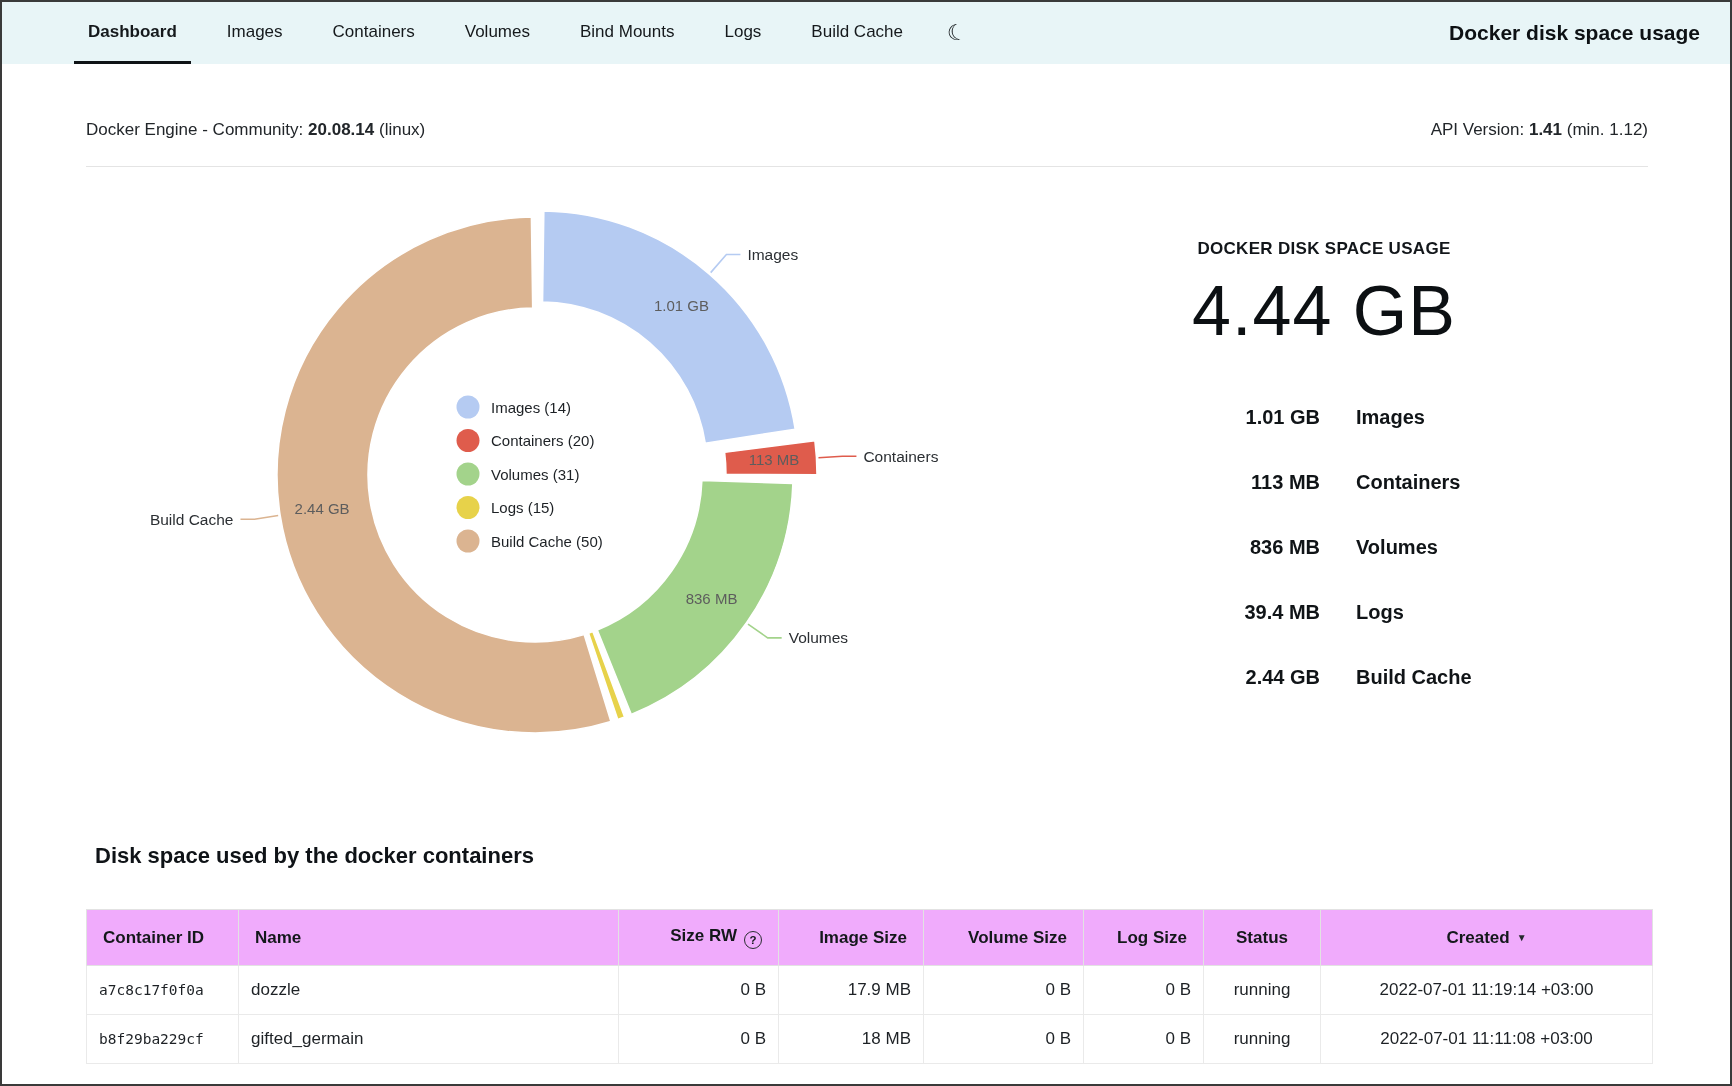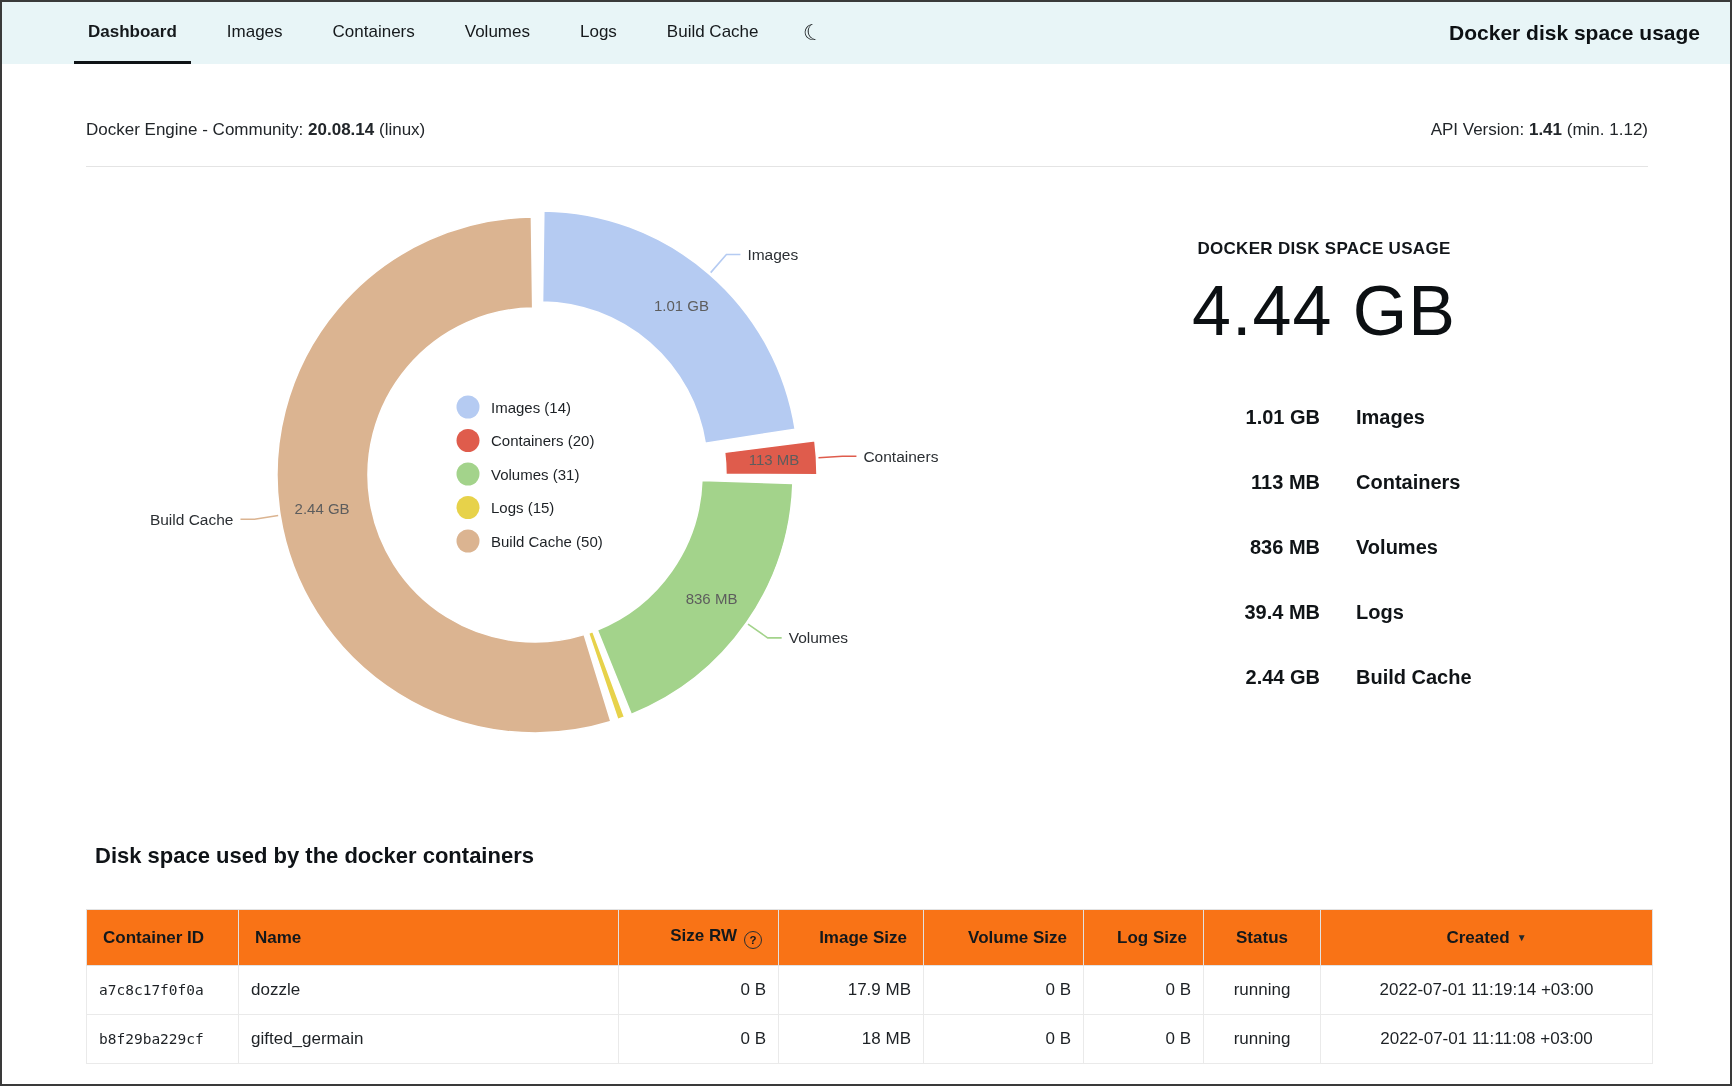--- a/index.html
+++ b/index.html
@@ -28,21 +28,21 @@
   .usage-title { font-size:17px; font-weight:bold; letter-spacing:0.3px; color:#12161a; }
   .usage-total { font-size:70px; font-weight:normal; color:#0c1013; margin-top:12px; letter-spacing:1px; }
   .usage-items { margin-top:34px; display:flex; flex-direction:column; }
   .usage-item { display:flex; justify-content:center; align-items:center; height:65px; font-size:20px; font-weight:bold; color:#101417; }
   .usage-value { width:208px; text-align:right; }
   .usage-label { width:216px; text-align:left; padding-left:36px; box-sizing:border-box; }
   
   .table-section { margin:0 82px 0 84px; }
   .table-heading { font-size:22px; font-weight:bold; color:#0f1317; margin:16px 0 0 9px; }
   table.containers { margin-top:40px; border-collapse:collapse; table-layout:fixed; width:1566px; font-size:17px; background:#fff; }
-  table.containers th { font-weight:bold; padding:16px; border:1px solid #e2e2e2; font-size:17px; color:#14181b; background:#f97316; white-space:nowrap; }
+  table.containers th { font-weight:bold; padding:16px; border:1px solid #e2e2e2; font-size:17px; color:#14181b; background:#f0abfc; white-space:nowrap; }
   table.containers td { padding:14px 12px; border:1px solid #eaeaea; color:#1d2125; white-space:nowrap; overflow:hidden; }
   th.sorted { background:#eaeaea; }
   .col-right { text-align:right; }
   .col-center { text-align:center; }
   .col-left { text-align:left; }
   td.mono { font-family:"DejaVu Sans Mono","Liberation Mono",monospace; font-size:14.5px; color:#16191c; }
   .help-icon { display:inline-flex; align-items:center; justify-content:center; width:18px; height:18px;
                border:1.5px solid #2a2e31; border-radius:50%; font-size:11.5px; font-weight:bold;
                margin-left:7px; vertical-align:-3px; box-sizing:border-box; }
   .sort-icon { font-size:10px; margin-left:7px; vertical-align:2px; color:#24282c; }
@@ -58,20 +58,23 @@
           <span>Dashboard</span>
         </div>
       <div class="tab">
           <span>Images</span>
         </div>
       <div class="tab">
           <span>Containers</span>
         </div>
       <div class="tab">
           <span>Volumes</span>
+        </div>
+      <div class="tab">
+          <span>Bind Mounts</span>
         </div>
       <div class="tab">
           <span>Logs</span>
         </div>
       <div class="tab">
           <span>Build Cache</span>
         </div>
       <div class="theme-toggle">
         <span class="moon-glyph">☾</span>
       </div>

